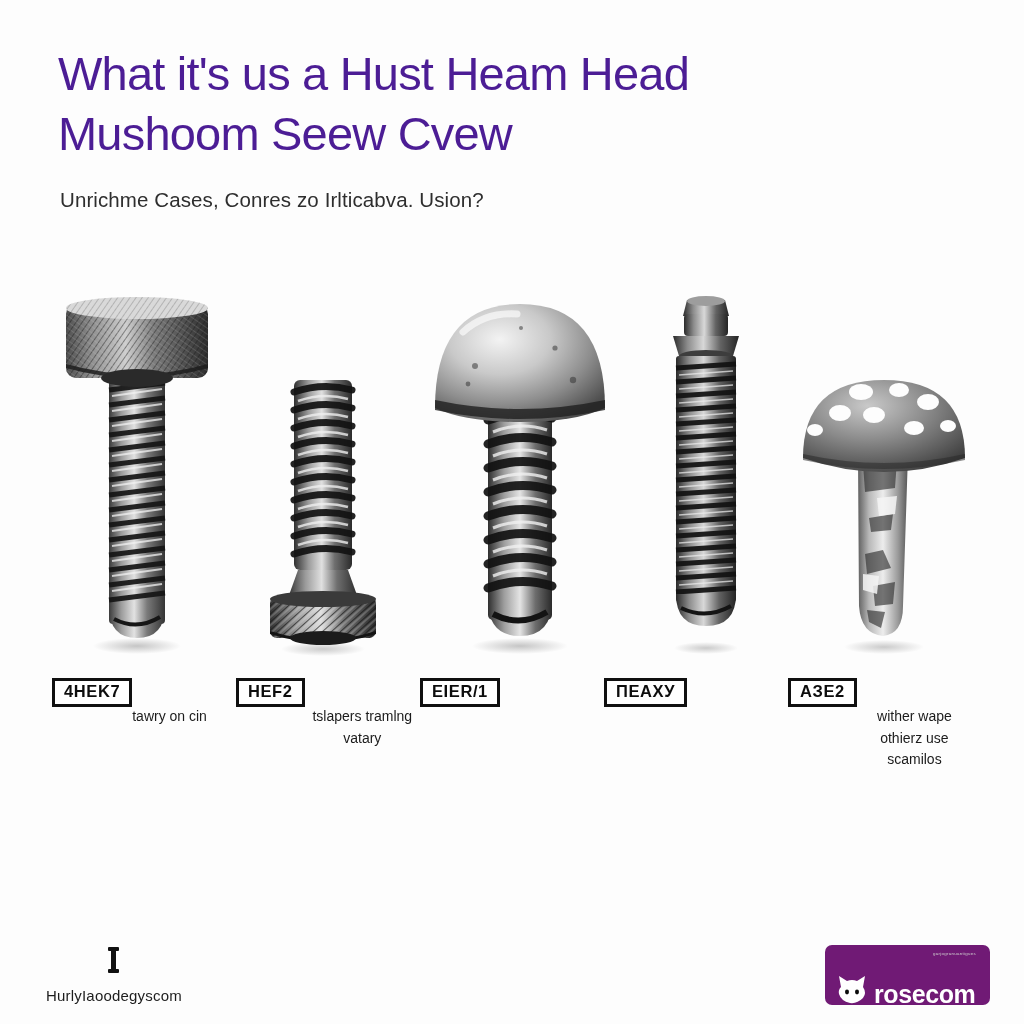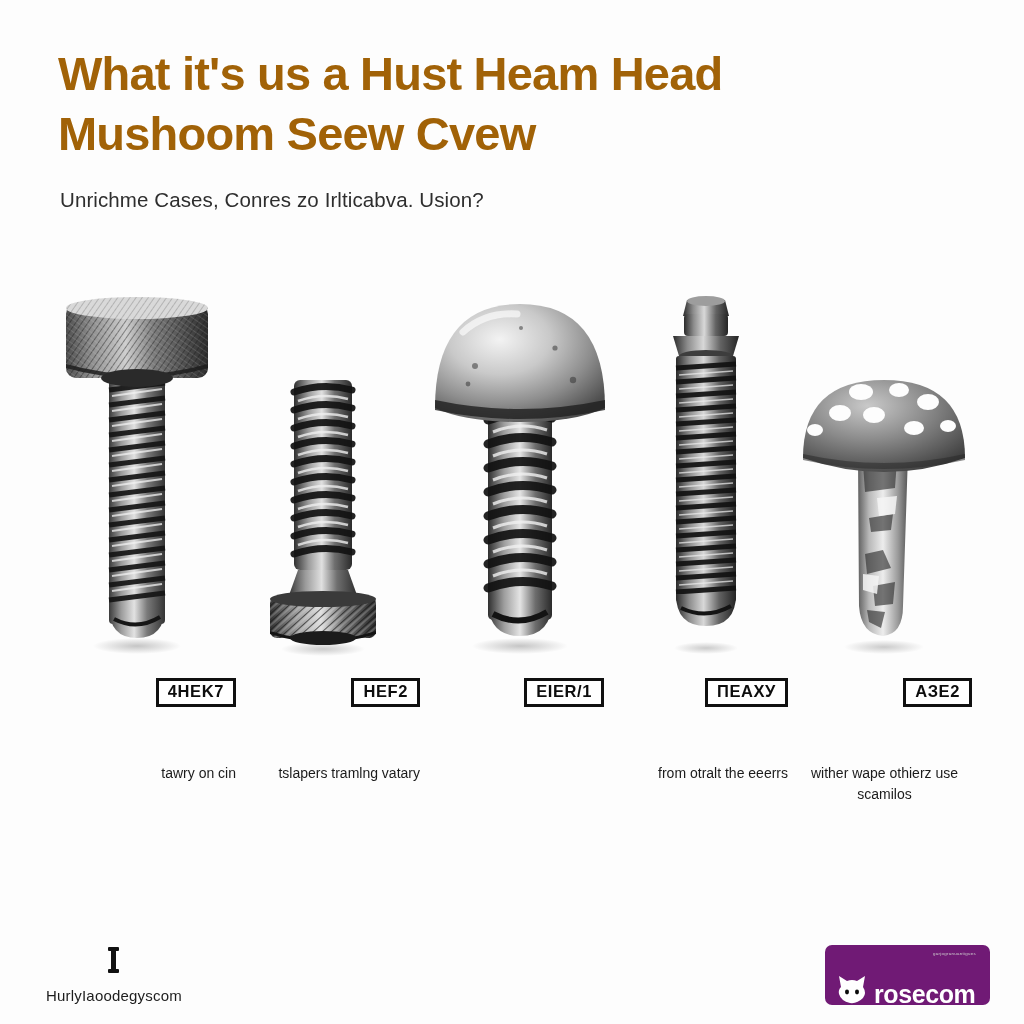--- a/index.html
+++ b/index.html
@@ -25,23 +25,23 @@
     flex-direction: column;
   }
 
   
   .header {
     padding: 44px 56px 0 58px;
   }
   .title {
     font-size: 47px;
     line-height: 1.28;
-    font-weight: 700;
+    font-weight: 400;
     letter-spacing: -0.8px;
-    color: #a16207;
+    color: #4c1d95;
     margin: 0;
     max-width: 830px;
   }
   .subtitle {
     font-size: 20.5px;
     font-weight: 400;
     color: #2e2e2e;
     letter-spacing: 0.1px;
     margin: 24px 0 0 2px;
   }
@@ -73,24 +73,23 @@
 
   
   .captions {
     display: flex;
     justify-content: space-between;
     padding: 0 52px;
     margin-top: 22px;
   }
   .caption-col {
     display: flex;
-    flex-direction: column;
-    align-items: flex-end;
+    flex-direction: row;
+    align-items: flex-start;
     width: 186px;
-    gap: 28px;
   }
   .code-badge {
     border: 3px solid #101010;
     padding: 2px 9px 3px 9px;
     font-size: 16.5px;
     font-weight: 600;
     letter-spacing: 0.6px;
     color: #0d0d0d;
     line-height: 1.05;
     background: #ffffff;
@@ -500,21 +499,20 @@
       <div class="code-badge">HEF2</div>
       <div class="caption-text">tslapers tramlng vatary</div>
     </div>
 
     <div class="caption-col">
       <div class="code-badge">EIER/1</div>
     </div>
 
     <div class="caption-col">
       <div class="code-badge">ПEАХУ</div>
-      <div class="caption-text">from otralt the eeerrs</div>
     </div>
 
     <div class="caption-col">
       <div class="code-badge">AЗE2</div>
       <div class="caption-text">wither wape othierz use scamilos</div>
     </div>
   </div>
 
   <div class="footer">
     <div class="footer-left">

